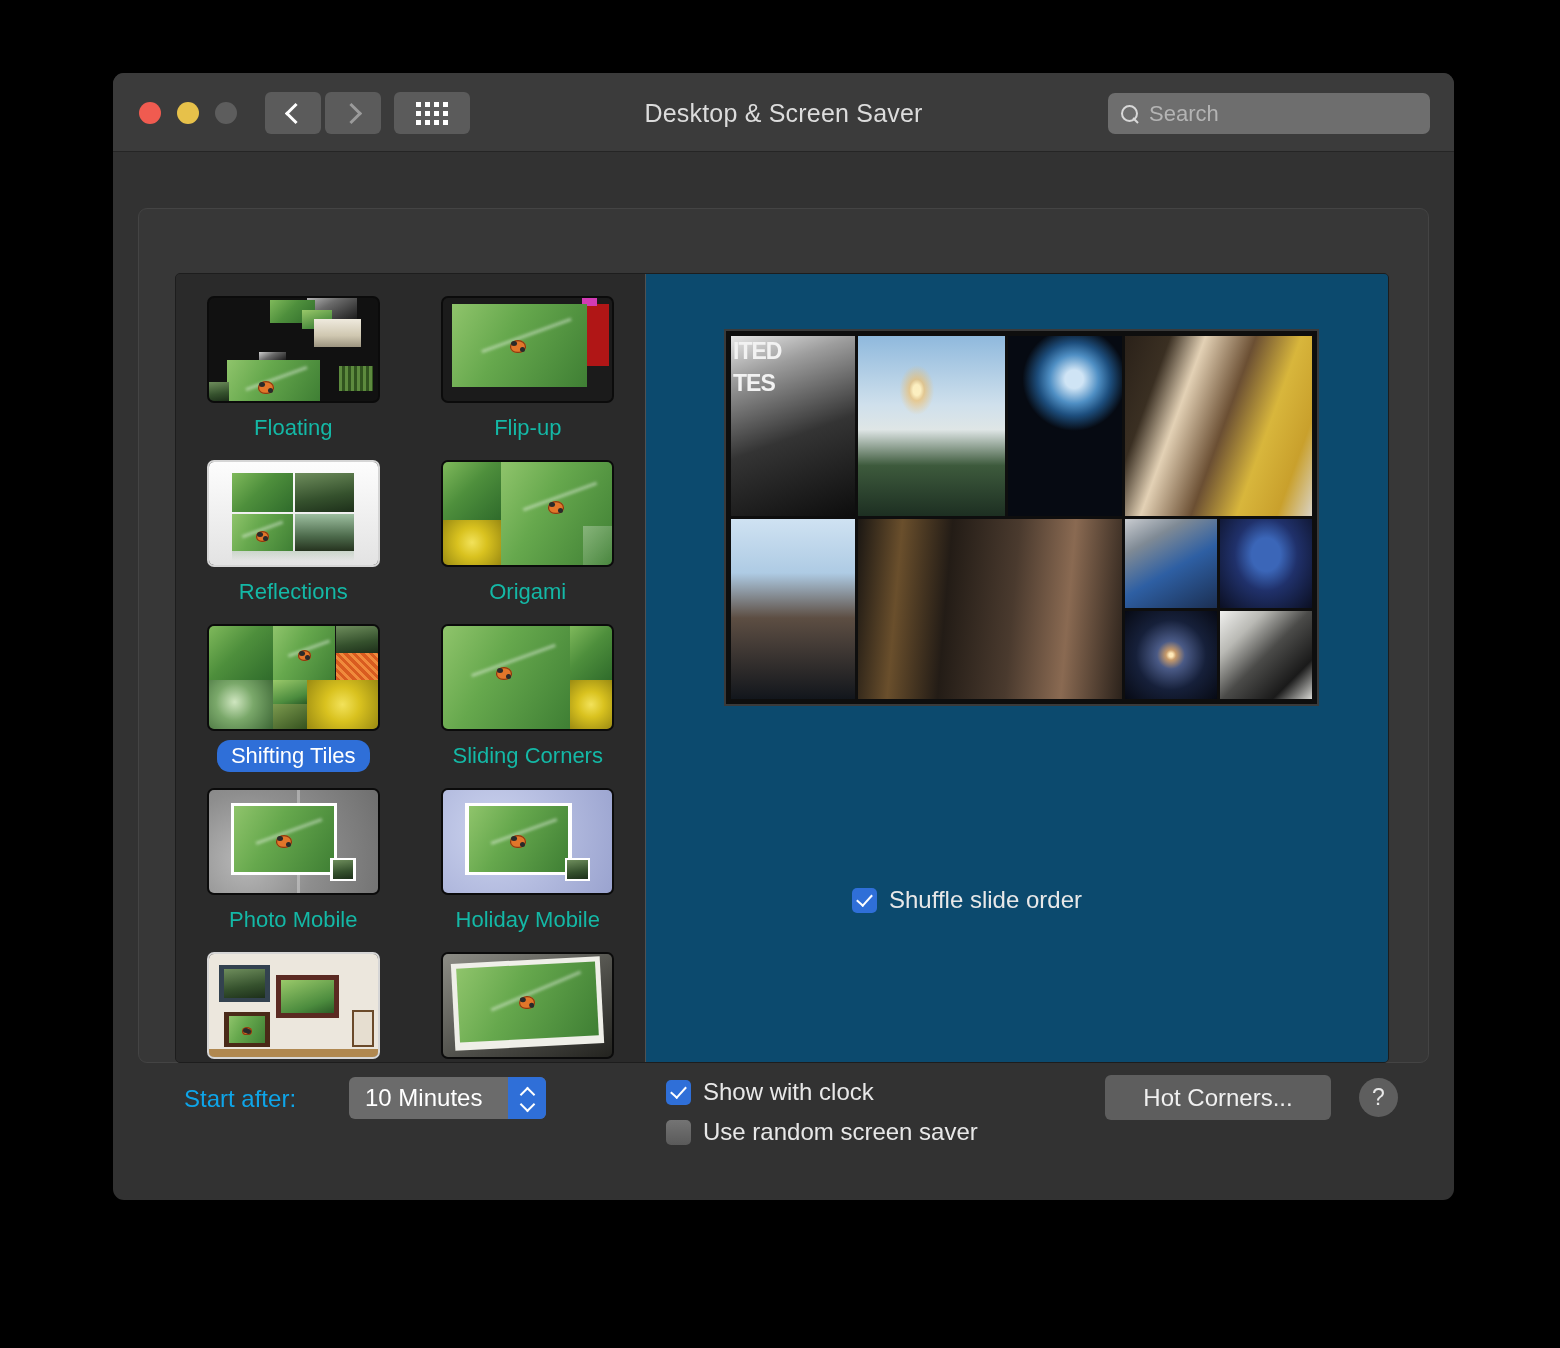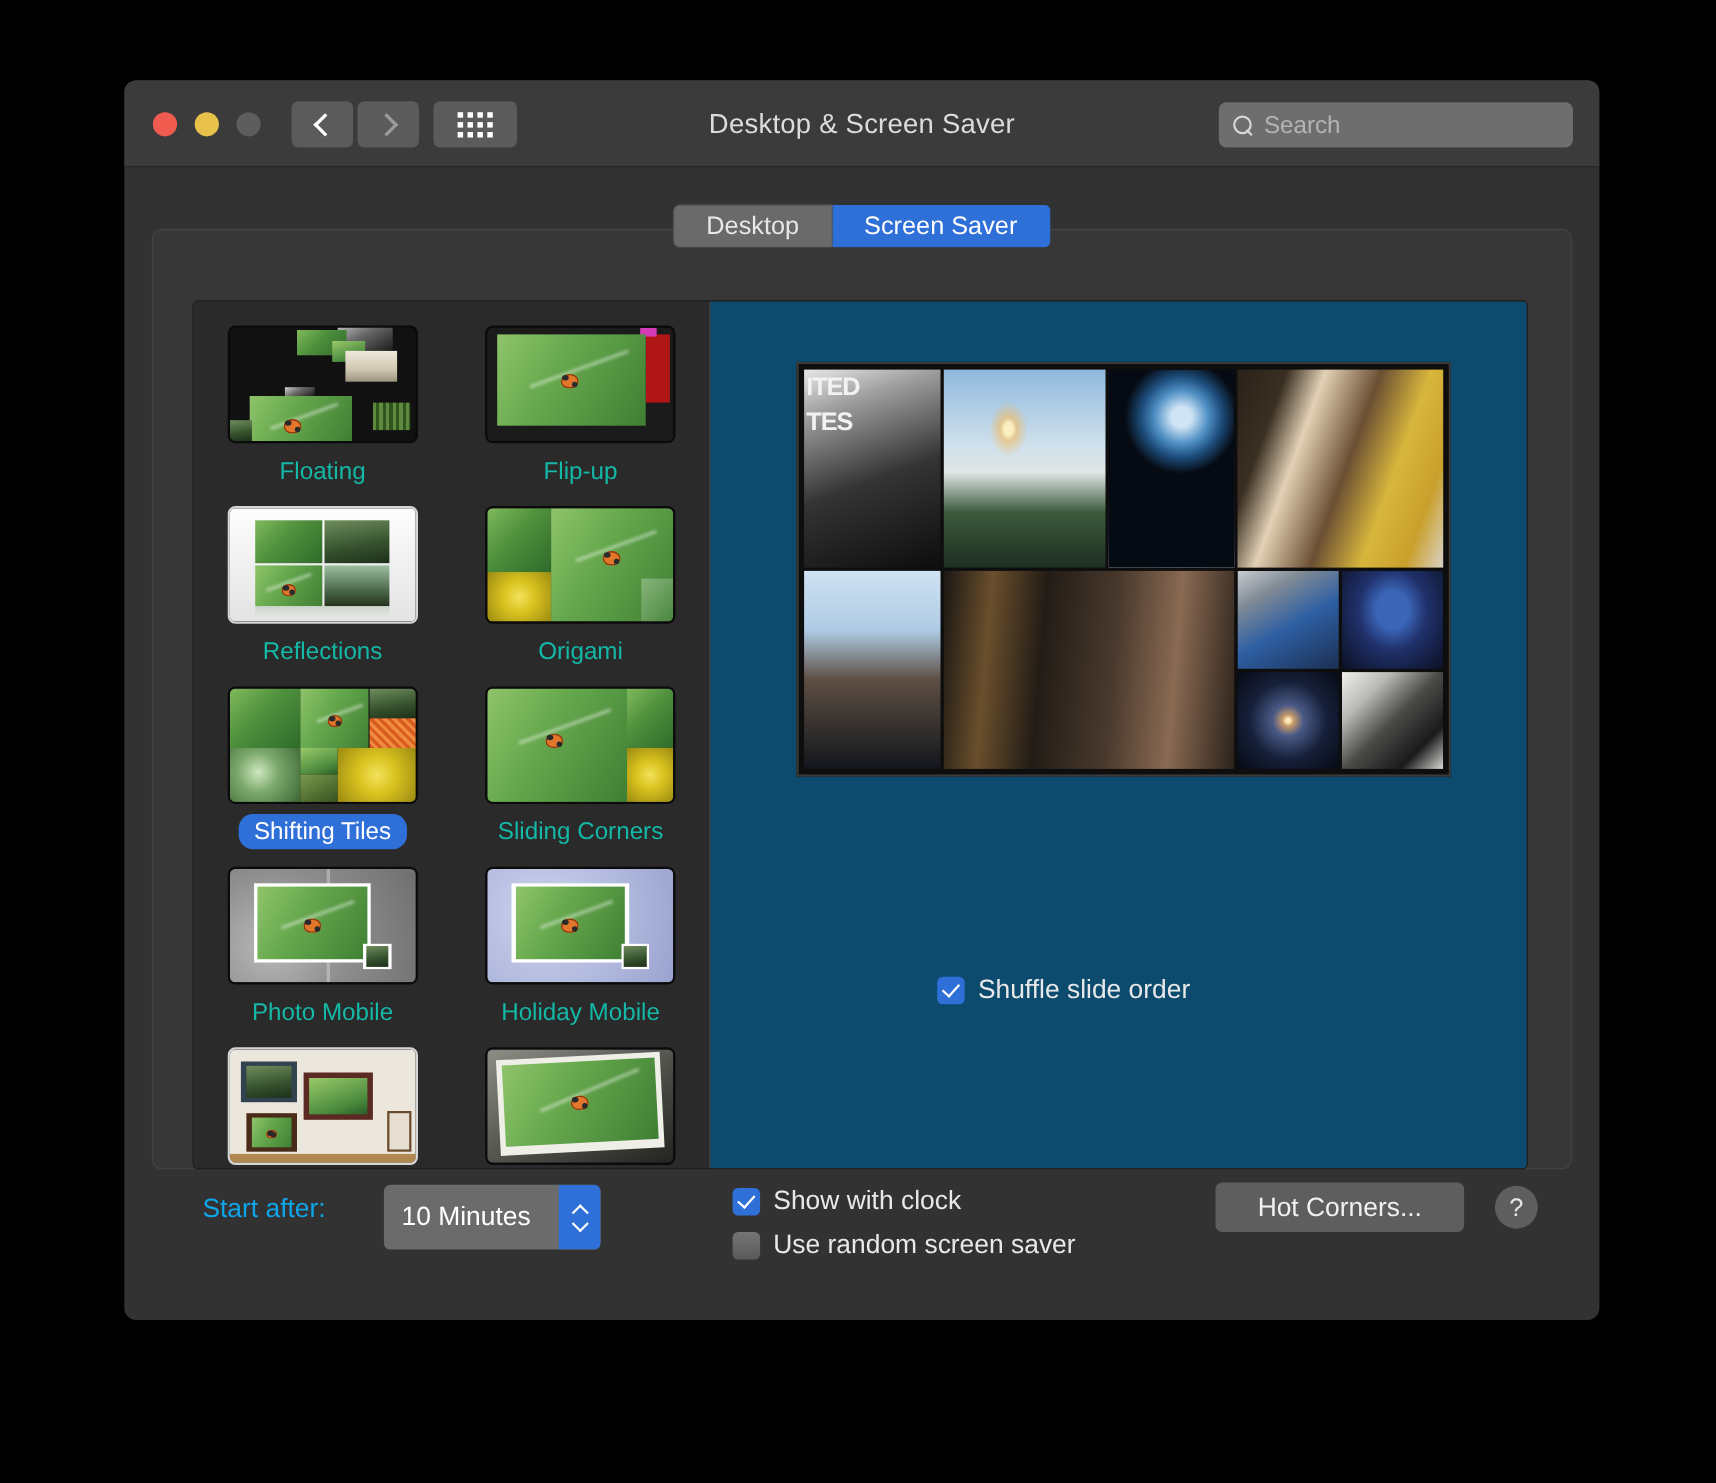--- a/index.html
+++ b/index.html
@@ -292,21 +292,21 @@
   #bottom-bar {
     position: absolute; left: 25px; right: 25px; top: 998px;
     height: 105px;
   }
   #start-after-label {
     position: absolute; left: 46px; top: 14px;
     font-size: 24px; color: #0ea5e9;
   }
   #start-after-select {
     position: absolute; left: 211px; top: 6px;
-    width: 197px; height: 59px;
+    width: 197px; height: 42px;
     background: #6b6b6b; border-radius: 6px;
     display: flex; align-items: center; overflow: hidden;
   }
   #start-after-value { font-size: 24px; color: #fff; padding-left: 16px; }
   #start-after-stepper {
     position: absolute; right: 0; top: 0; bottom: 0; width: 38px;
     background: #2f6fd8; display: flex; flex-direction: column;
     align-items: center; justify-content: center; gap: 5px;
   }
   #clock-row  { position: absolute; left: 528px; top: 7px;  display: flex; align-items: center; }
@@ -362,24 +362,20 @@
     </div>
 
     <div id="win-title">Desktop &amp; Screen Saver</div>
 
     <div id="search-field">
       <span id="search-icon"></span>
       <span id="search-placeholder">Search</span>
     </div>
   </div>
 
-  <div id="tabs">
-    <div class="tab">Desktop</div>
-    <div class="tab active">Screen Saver</div>
-  </div>
 
   <div id="content-box">
     <div id="panes">
 
       <div id="saver-list">
 
         <div class="saver-item">
           <div class="thumb">
             <div class="ph bw" style="left:58%;top:-6%;width:30%;height:26%;"></div>
             <div class="ph leaf" style="left:36%;top:2%;width:27%;height:22%;"></div>

